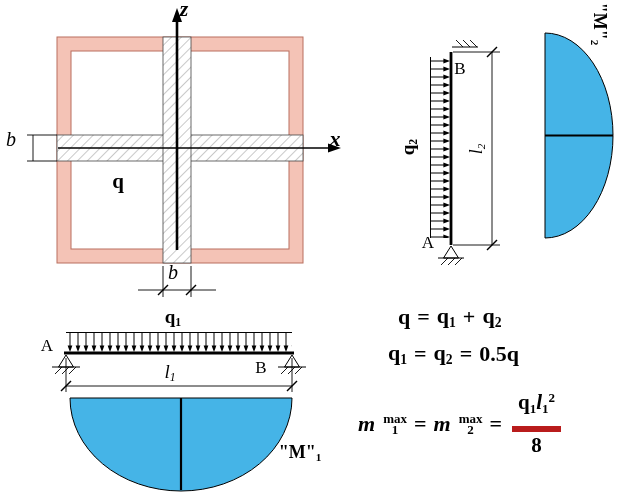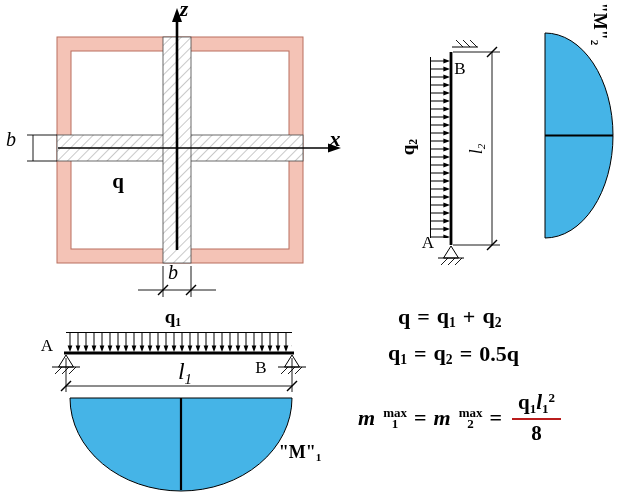--- a/index.html
+++ b/index.html
@@ -13,21 +13,21 @@
   .rot-cw{transform:translate(-50%,-50%) rotate(90deg)}
   .it{font-style:italic}
   .bold{font-weight:bold}
   sub{font-size:0.62em;vertical-align:-0.3em}
   sup{font-size:0.62em;vertical-align:0.55em}
   .eq{position:absolute;font-size:22px;font-weight:bold;display:flex;align-items:center;gap:7px;white-space:nowrap}
   .eq .var{font-style:italic}
   .stack{display:inline-flex;flex-direction:column;align-items:center;font-size:13px;line-height:11px;font-weight:bold;margin-left:1px}
   .stack .s-sup,.stack .s-sub{font-size:13px}
   .frac{display:inline-flex;flex-direction:column;align-items:center;margin-left:3px;font-size:21px}
-  .frac .num{border-bottom:2px solid #b91c1c;padding:0 6px 1px}
+  .frac .num{border-bottom:6px solid #b91c1c;padding:0 6px 9px}
   .frac .den{padding-top:1px}
 </style>
 </head>
 <body>
 
 <div class="canvas">
 
   <svg class="gfx" width="620" height="500" viewBox="0 0 620 500">
     <defs>
       <pattern id="hatch" width="7" height="7" patternTransform="rotate(45)" patternUnits="userSpaceOnUse">
@@ -139,21 +139,21 @@
   <div class="lbl center it bold" style="left:335px;top:139px;font-size:22px">x</div>
   <div class="lbl center it" style="left:11px;top:139px;font-size:20px">b</div>
   <div class="lbl center bold" style="left:118px;top:181px;font-size:21px">q</div>
   <div class="lbl center it" style="left:173px;top:272px;font-size:20px">b</div>
 
   <div class="lbl center bold" style="left:173px;top:318px;font-size:19px">
     <span>q</span><sub>1</sub>
   </div>
   <div class="lbl center" style="left:47px;top:345px;font-size:17px">A</div>
   <div class="lbl center" style="left:261px;top:367px;font-size:17px">B</div>
-  <div class="lbl center it" style="left:185px;top:373px;font-size:24px">
+  <div class="lbl center it" style="left:170px;top:373px;font-size:19px">
     <span>l</span><sub>1</sub>
   </div>
   <div class="lbl center bold" style="left:300px;top:453px;font-size:18px">
     <span>"M"</span><sub>1</sub>
   </div>
 
   <div class="lbl rot-ccw bold" style="left:409px;top:147px;font-size:19px">
     <span>q</span><sub>2</sub>
   </div>
   <div class="lbl rot-ccw it" style="left:477px;top:149px;font-size:18px">

